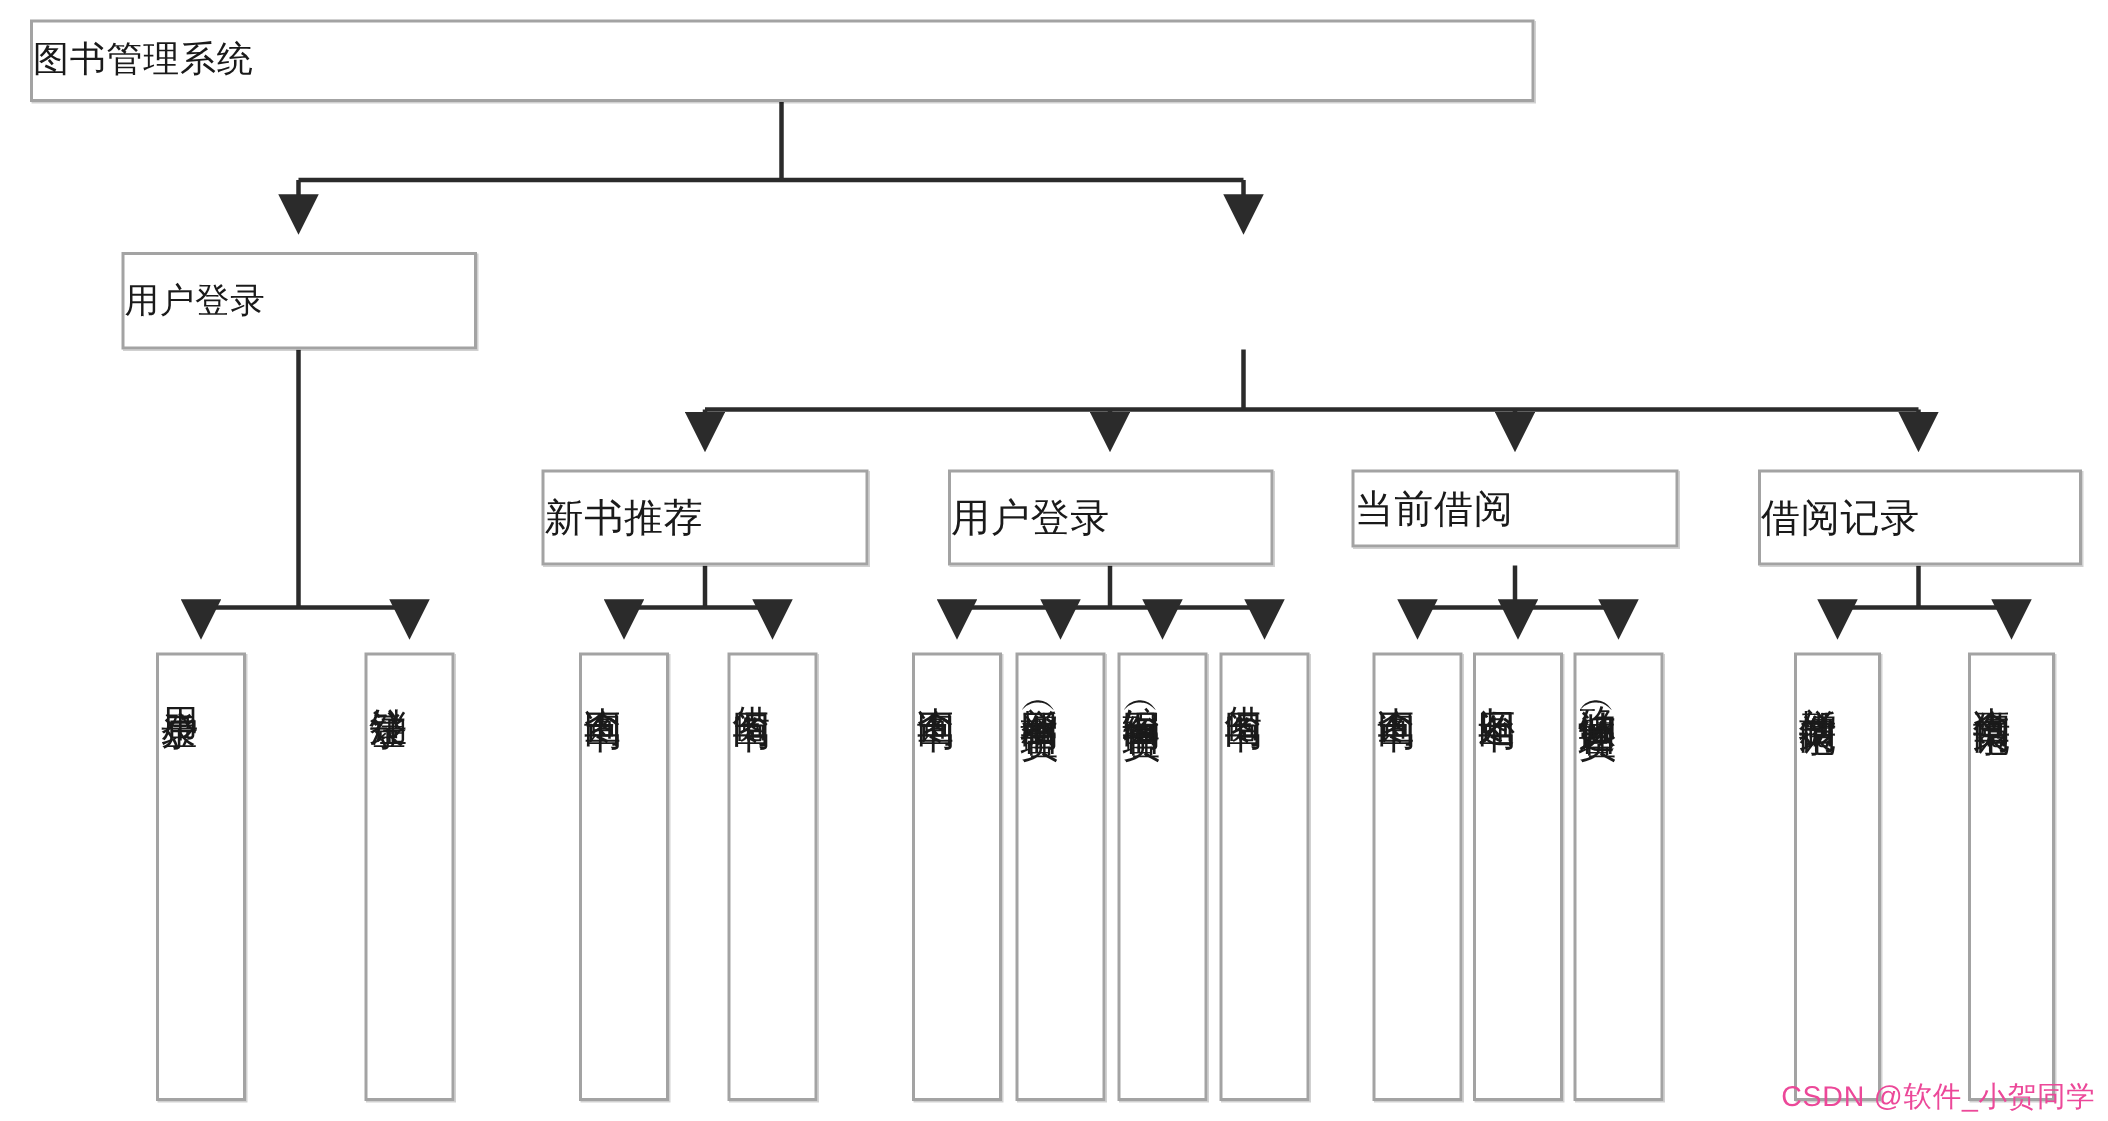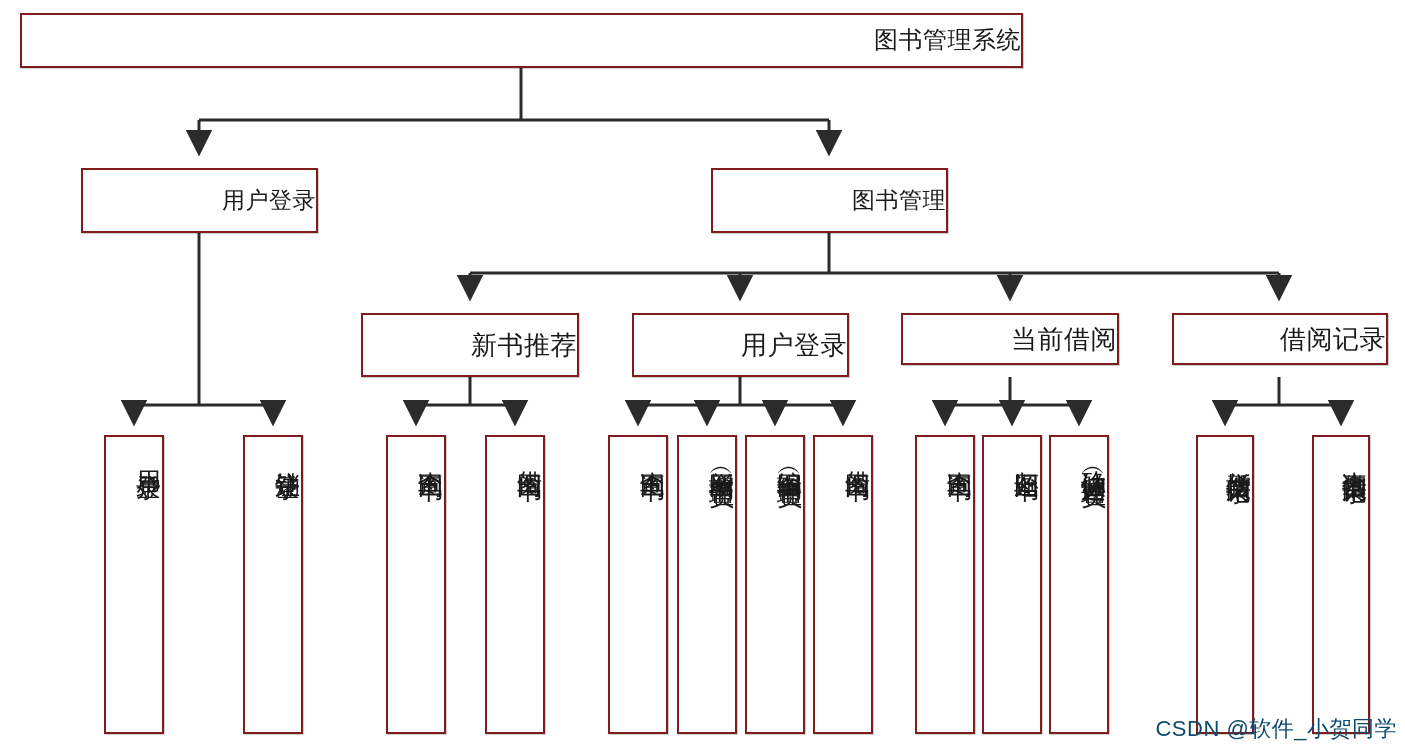--- a/index.html
+++ b/index.html
@@ -23,26 +23,26 @@
     position: absolute;
     left: 0;
     top: 0;
     width: 1405px;
     height: 747px;
     pointer-events: none;
   }
   .node {
     position: absolute;
     box-sizing: border-box;
-    border: 2px solid #7f1d1d;
+    border: 2px solid #a3a3a3;
     background: #ffffff;
     color: #1a1a1a;
     display: flex;
     align-items: center;
-    justify-content: flex-end;
+    justify-content: flex-start;
     box-shadow: 1px 1px 0 rgba(0,0,0,0.18);
   }
   .node .label {
     display: block;
     text-align: center;
     line-height: 1.18;
     letter-spacing: 0.5px;
   }
   .node.root .label { font-size: 24px; }
   .node.lvl2 .label { font-size: 23px; }
@@ -56,22 +56,22 @@
     text-orientation: upright;
     font-size: 25px;
     line-height: 1.05;
     letter-spacing: 2px;
     white-space: nowrap;
   }
   .watermark {
     position: absolute;
     right: 8px;
     bottom: 3px;
-    font-size: 22px;
-    color: #0c4a6e;
+    font-size: 19px;
+    color: #ec4899;
     letter-spacing: 0.5px;
     white-space: nowrap;
     text-align: right;
   }
 </style>
 </head>
 <body>
 
 <div id="canvas">
 
@@ -125,34 +125,31 @@
     </g>
   </svg>
 
   <div class="node root" style="left:20px; top:13px; width:1003px; height:55px;">
     <span class="label">图书管理系统</span>
   </div>
 
   <div class="node lvl2" style="left:81px; top:168px; width:237px; height:65px;">
     <span class="label">用户登录</span>
   </div>
-  <div class="node lvl2" style="left:711px; top:168px; width:237px; height:65px;">
-    <span class="label">图书管理</span>
-  </div>
 
   <div class="node lvl3" style="left:361px; top:313px; width:218px; height:64px;">
     <span class="label">新书推荐</span>
   </div>
   <div class="node lvl3" style="left:632px; top:313px; width:217px; height:64px;">
     <span class="label">用户登录</span>
   </div>
   <div class="node lvl3" style="left:901px; top:313px; width:218px; height:52px;">
     <span class="label">当前借阅</span>
   </div>
-  <div class="node lvl3" style="left:1172px; top:313px; width:216px; height:52px;">
+  <div class="node lvl3" style="left:1172px; top:313px; width:216px; height:64px;">
     <span class="label">借阅记录</span>
   </div>
 
   <div class="node leaf" style="left:104px; top:435px; width:60px; height:299px;">
     <span class="label">用户登录</span>
   </div>
   <div class="node leaf" style="left:243px; top:435px; width:60px; height:299px;">
     <span class="label">注销登录</span>
   </div>
 

